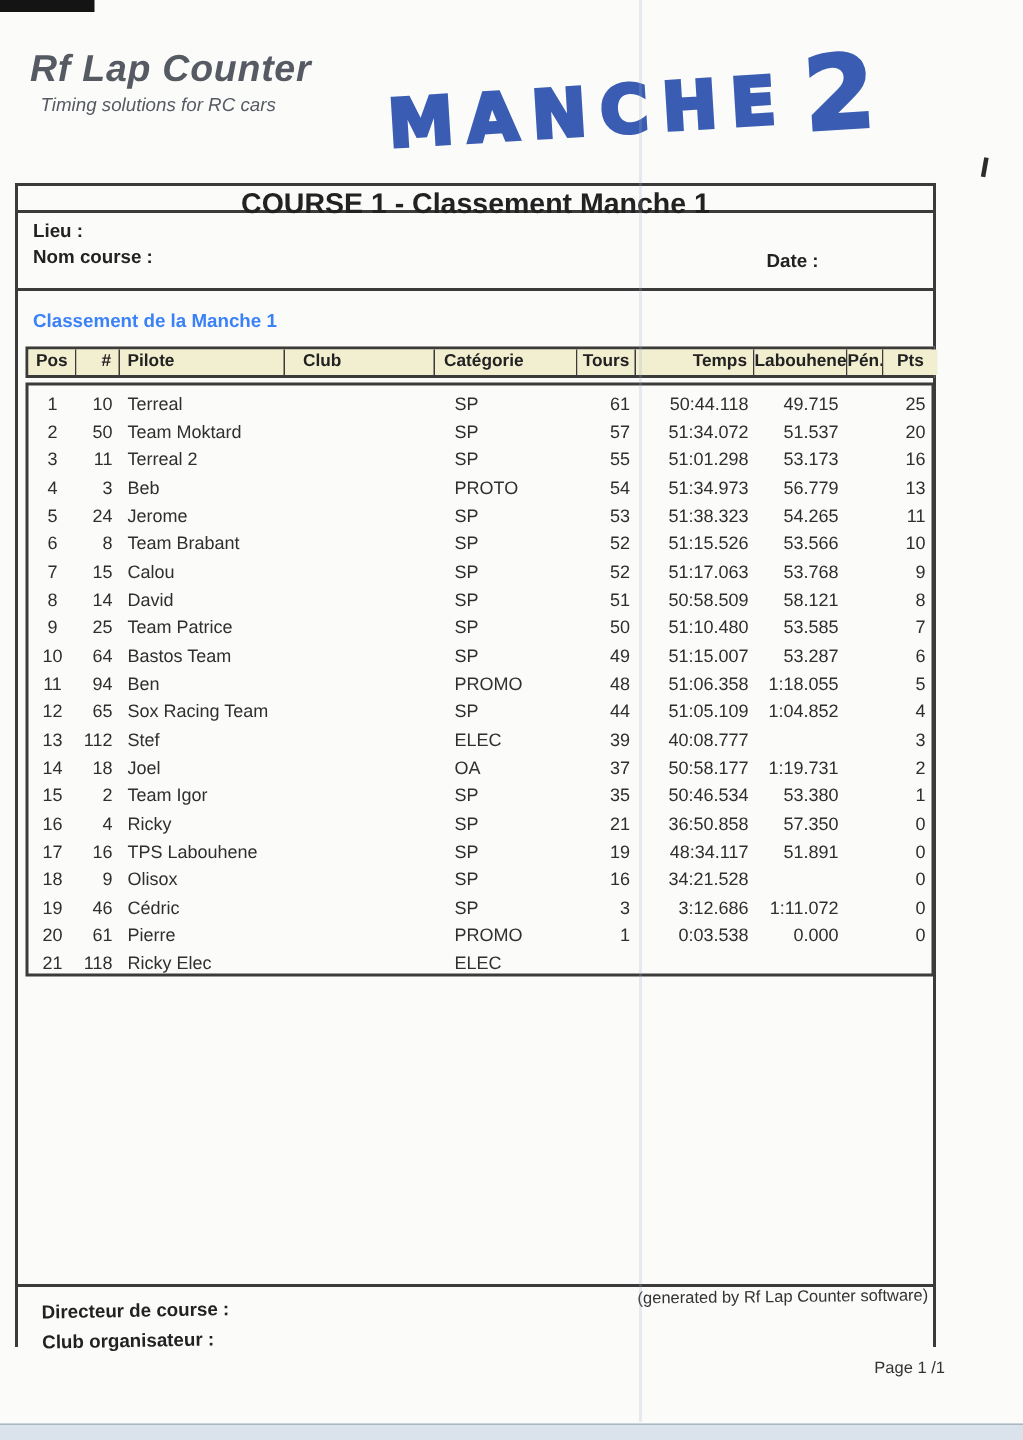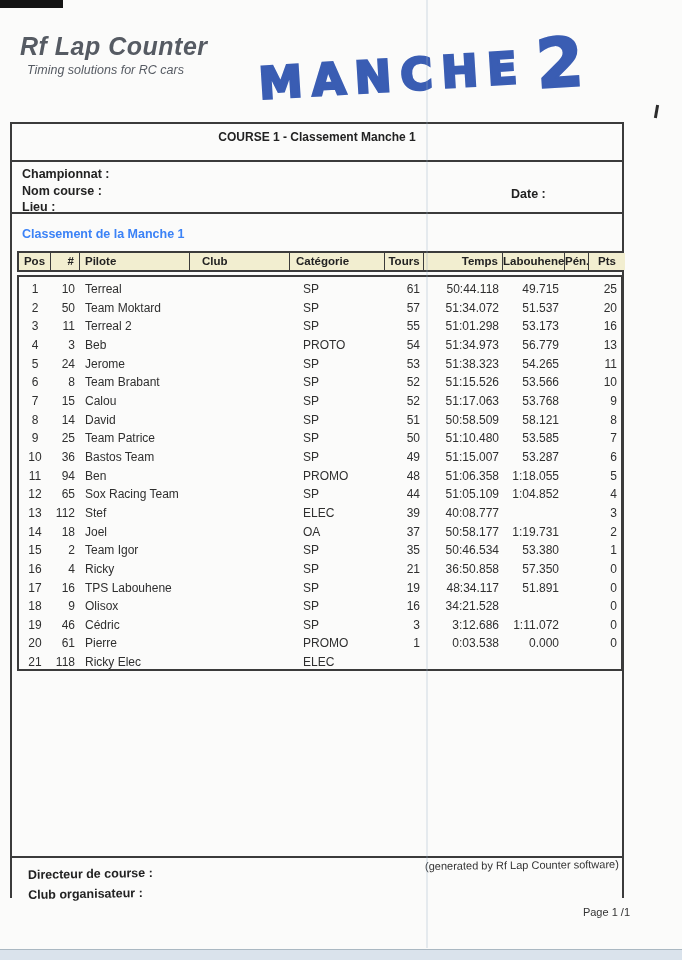--- a/index.html
+++ b/index.html
@@ -50,22 +50,22 @@
     position:relative;top:6px;margin-left:10px;
   }
 
   
   .doc{
     position:absolute;left:10px;top:122px;width:614px;height:776px;
     border:2px solid var(--border);border-bottom:none;
     background:transparent;
   }
   .doc-title{
-    height:38px;line-height:26px;text-align:center;
-    font-weight:bold;font-size:12px;color:#222;
+    height:18px;line-height:26px;text-align:center;
+    font-weight:bold;font-size:19px;color:#222;
     border-bottom:2px solid var(--border);
   }
   .doc-info{position:relative;height:52px;border-bottom:2px solid var(--border);padding:4px 0 0 10px;}
   .info-line{font-weight:bold;font-size:12.5px;line-height:16.5px;color:#222;}
   .info-date{position:absolute;left:499px;top:25px;font-weight:bold;font-size:12.5px;color:#222;}
 
   .section-title{margin:13px 0 0 10px;font-weight:bold;font-size:12.5px;color:#3b82f6;}
 
   .thead,.trow{
     display:grid;
@@ -128,23 +128,22 @@
 </header>
 
 <div class="handwriting">
   <span class="hw-word">MANCHE</span><span class="hw-number">2</span>
 </div>
 
 <div class="doc">
   <div class="doc-title">COURSE 1 - Classement Manche 1</div>
 
   <div class="doc-info">
-    <div class="info-line">Championnat :</div>
+    <div class="info-line">Lieu :</div>
     <div class="info-line">Nom course :</div>
-    <div class="info-line">Lieu :</div>
     <div class="info-date">Date :</div>
   </div>
 
   <div class="section-title">Classement de la Manche 1</div>
 
   <div class="thead">
       <div class="hcell col-pos">Pos</div>
       <div class="hcell col-num">#</div>
       <div class="hcell col-pilote">Pilote</div>
       <div class="hcell col-club">Club</div>
@@ -259,21 +258,21 @@
         <div class="tcell col-club"></div>
         <div class="tcell col-cat">SP</div>
         <div class="tcell col-tours">50</div>
         <div class="tcell col-temps">51:10.480</div>
         <div class="tcell col-meilleur">53.585</div>
         <div class="tcell col-pen"></div>
         <div class="tcell col-pts">7</div>
       </div>
       <div class="trow">
         <div class="tcell col-pos">10</div>
-        <div class="tcell col-num">36</div>
+        <div class="tcell col-num">64</div>
         <div class="tcell col-pilote">Bastos Team</div>
         <div class="tcell col-club"></div>
         <div class="tcell col-cat">SP</div>
         <div class="tcell col-tours">49</div>
         <div class="tcell col-temps">51:15.007</div>
         <div class="tcell col-meilleur">53.287</div>
         <div class="tcell col-pen"></div>
         <div class="tcell col-pts">6</div>
       </div>
       <div class="trow">

